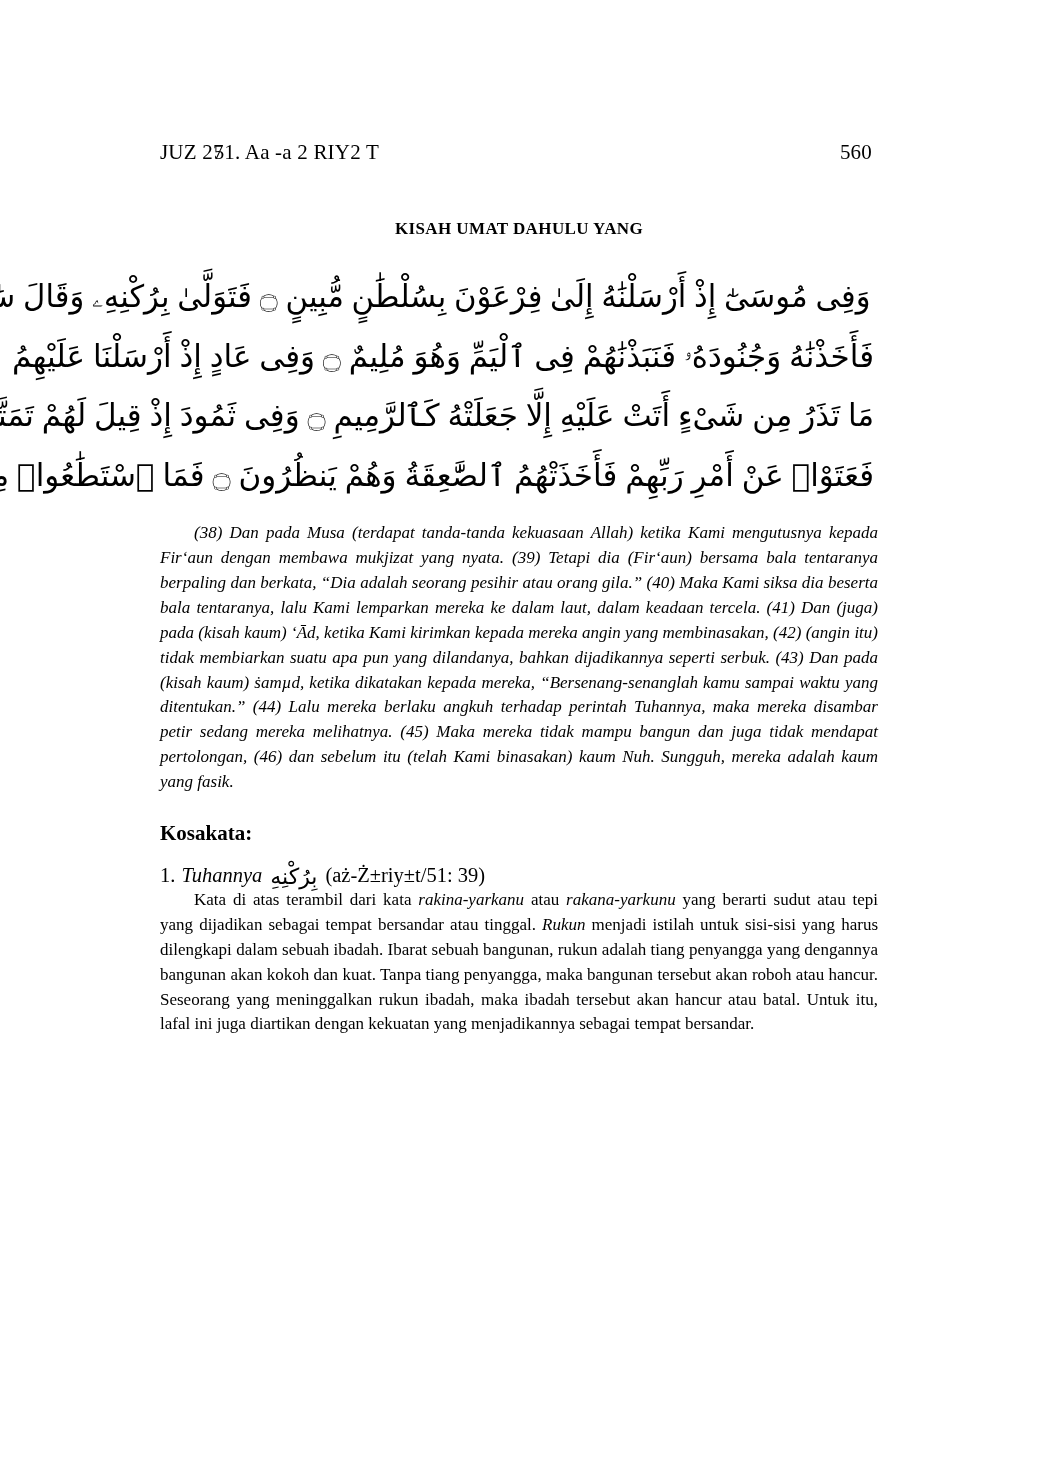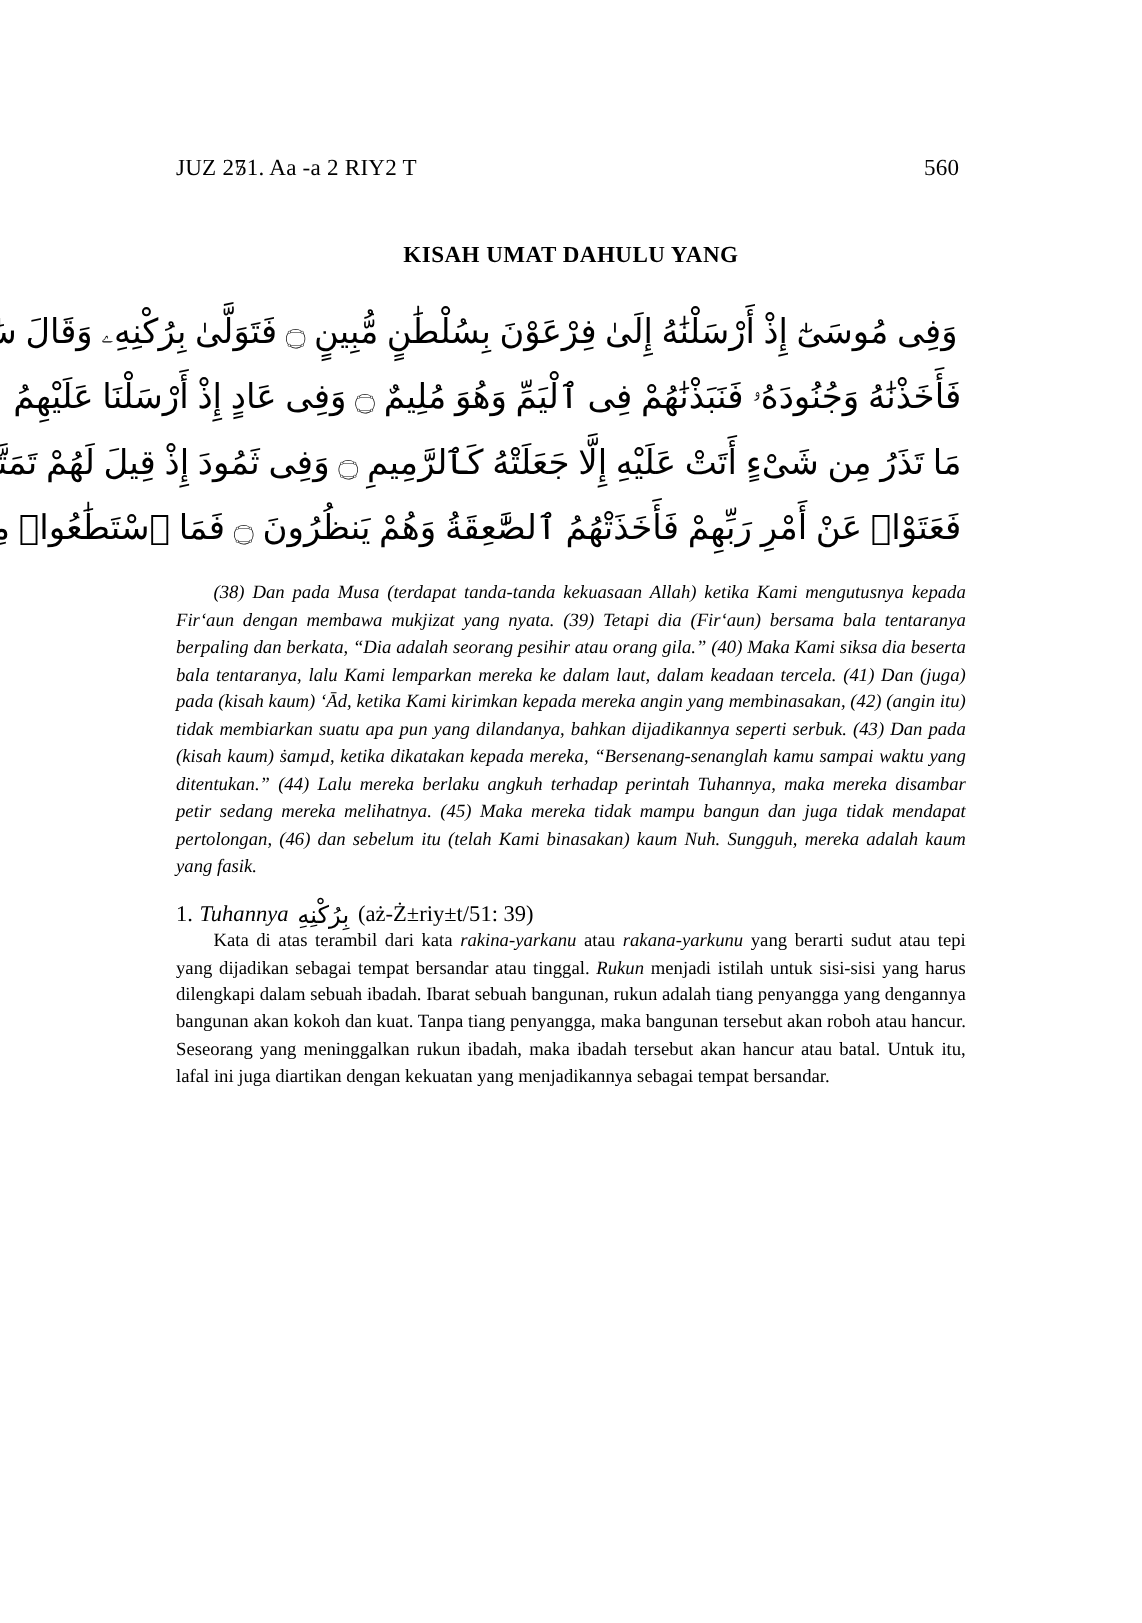--- a/index.html
+++ b/index.html
@@ -40,21 +40,21 @@
     white-space: nowrap;
   }
   .running-head .pageno {
     flex: 0 0 auto;
     padding-right: 6px;
   }
   
   .doc-title {
     text-align: center;
     font-weight: bold;
-    font-size: 21px;
+    font-size: 17px;
     line-height: 1.42;
     letter-spacing: 0.4px;
     margin-bottom: 26px;
   }
   .doc-title div { white-space: nowrap; }
   
   .arabic-block {
     direction: rtl;
     text-align: center;
     font-family: "DejaVu Sans", sans-serif;
@@ -131,20 +131,21 @@
 
   <div class="arabic-block">
     <span class="aline l1">وَفِى مُوسَىٰٓ إِذْ أَرْسَلْنَٰهُ إِلَىٰ فِرْعَوْنَ بِسُلْطَٰنٍ مُّبِينٍ ۝ فَتَوَلَّىٰ بِرُكْنِهِۦ وَقَالَ سَٰحِرٌ أَوْ مَجْنُونٌ ۝</span>
     <span class="aline l2">فَأَخَذْنَٰهُ وَجُنُودَهُۥ فَنَبَذْنَٰهُمْ فِى ٱلْيَمِّ وَهُوَ مُلِيمٌ ۝ وَفِى عَادٍ إِذْ أَرْسَلْنَا عَلَيْهِمُ ٱلرِّيحَ ٱلْعَقِيمَ ۝</span>
     <span class="aline l3">مَا تَذَرُ مِن شَىْءٍ أَتَتْ عَلَيْهِ إِلَّا جَعَلَتْهُ كَٱلرَّمِيمِ ۝ وَفِى ثَمُودَ إِذْ قِيلَ لَهُمْ تَمَتَّعُوا۟ حَتَّىٰ حِينٍ ۝</span>
     <span class="aline l4">فَعَتَوْا۟ عَنْ أَمْرِ رَبِّهِمْ فَأَخَذَتْهُمُ ٱلصَّٰعِقَةُ وَهُمْ يَنظُرُونَ ۝ فَمَا ٱسْتَطَٰعُوا۟ مِن قِيَامٍ وَمَا كَانُوا۟</span>
   </div>
 
   <p class="body trans indent">(38) Dan pada Musa (terdapat tanda-tanda kekuasaan Allah) ketika Kami mengutusnya kepada Fir‘aun dengan membawa mukjizat yang nyata. (39) Tetapi dia (Fir‘aun) bersama bala tentaranya berpaling dan berkata, “Dia adalah seorang pesihir atau orang gila.” (40) Maka Kami siksa dia beserta bala tentaranya, lalu Kami lemparkan mereka ke dalam laut, dalam keadaan tercela. (41) Dan (juga) pada (kisah kaum) ‘Ād, ketika Kami kirimkan kepada mereka angin yang membinasakan, (42) (angin itu) tidak membiarkan suatu apa pun yang dilandanya, bahkan dijadikannya seperti serbuk. (43) Dan pada (kisah kaum) ṡamµd, ketika dikatakan kepada mereka, “Bersenang-senanglah kamu sampai waktu yang ditentukan.” (44) Lalu mereka berlaku angkuh terhadap perintah Tuhannya, maka mereka disambar petir sedang mereka melihatnya. (45) Maka mereka tidak mampu bangun dan juga tidak mendapat pertolongan, (46) dan sebelum itu (telah Kami binasakan) kaum Nuh. Sungguh, mereka adalah kaum yang fasik.</p>
 
+  <div class="section-head kosakata">Kosakata:</div>
 
   <div class="entry">
     <span class="num">1.</span>
     <span class="term">Tuhannya</span>
     <span class="ar">بِرُكْنِهِ</span>
     <span class="translit">(aż-Ż±riy±t/51: 39)</span>
   </div>
 
   <p class="body indent kosakata-body">Kata di atas terambil dari kata <i>rakina-yarkanu</i> atau <i>rakana-yarkunu</i> yang berarti sudut atau tepi yang dijadikan sebagai tempat bersandar atau tinggal. <i>Rukun</i> menjadi istilah untuk sisi-sisi yang harus dilengkapi dalam sebuah ibadah. Ibarat sebuah bangunan, rukun adalah tiang penyangga yang dengannya bangunan akan kokoh dan kuat. Tanpa tiang penyangga, maka bangunan tersebut akan roboh atau hancur. Seseorang yang meninggalkan rukun ibadah, maka ibadah tersebut akan hancur atau batal. Untuk itu, lafal ini juga diartikan dengan kekuatan yang menjadikannya sebagai tempat bersandar.</p>
 

